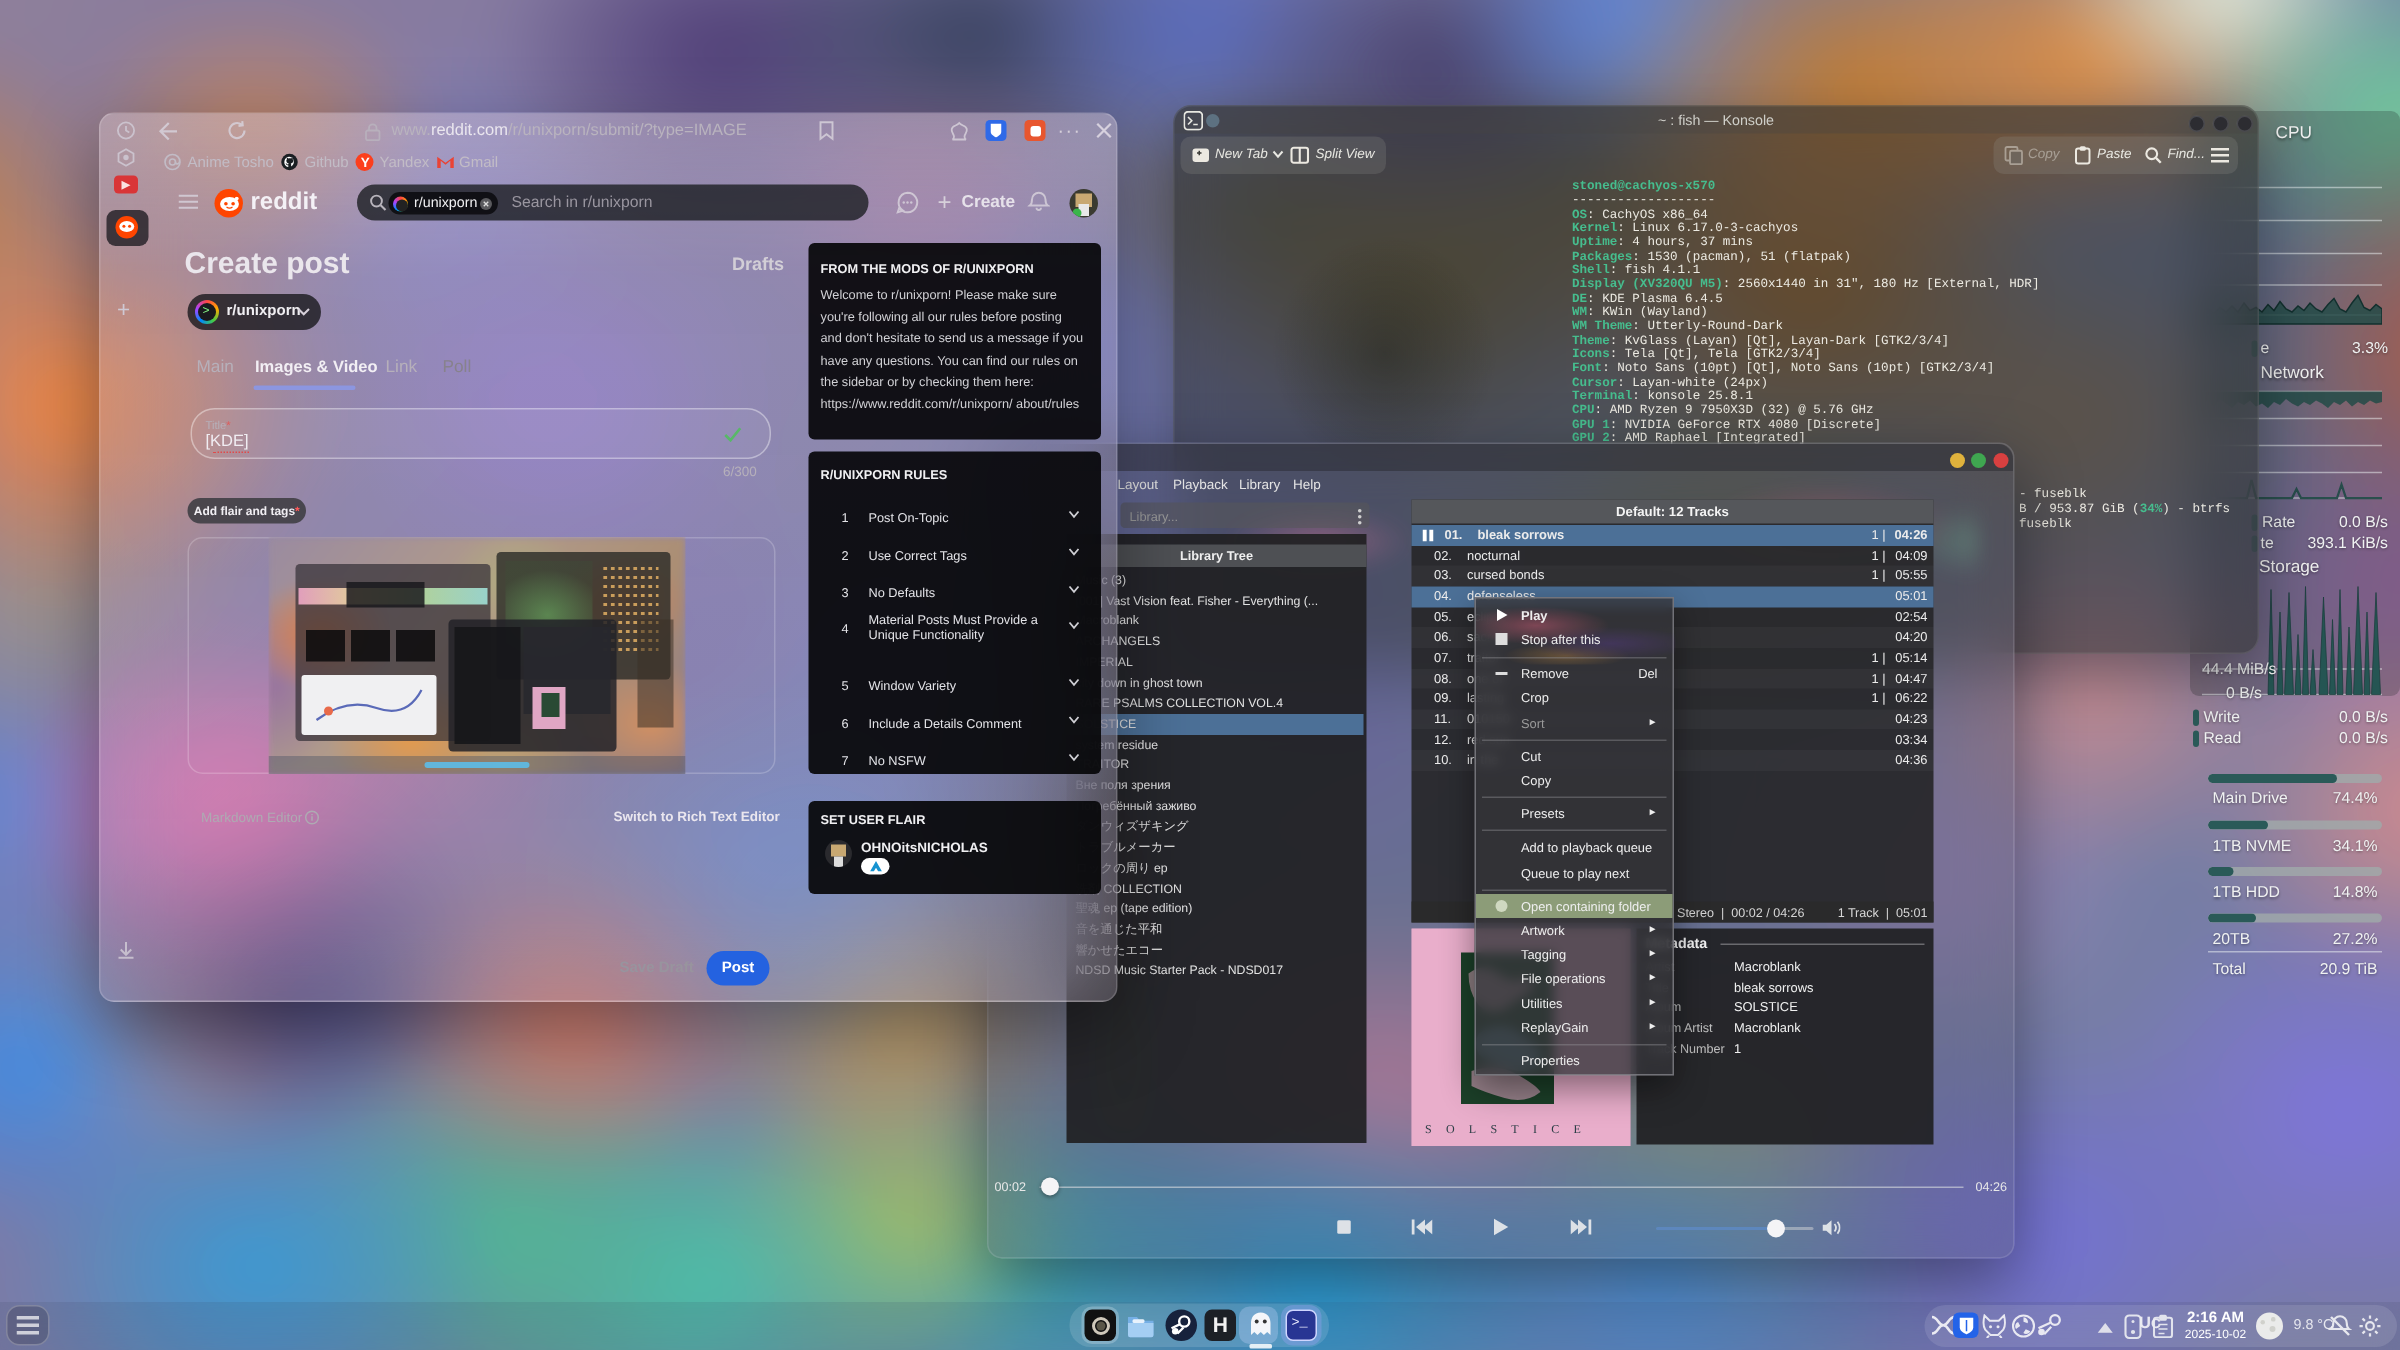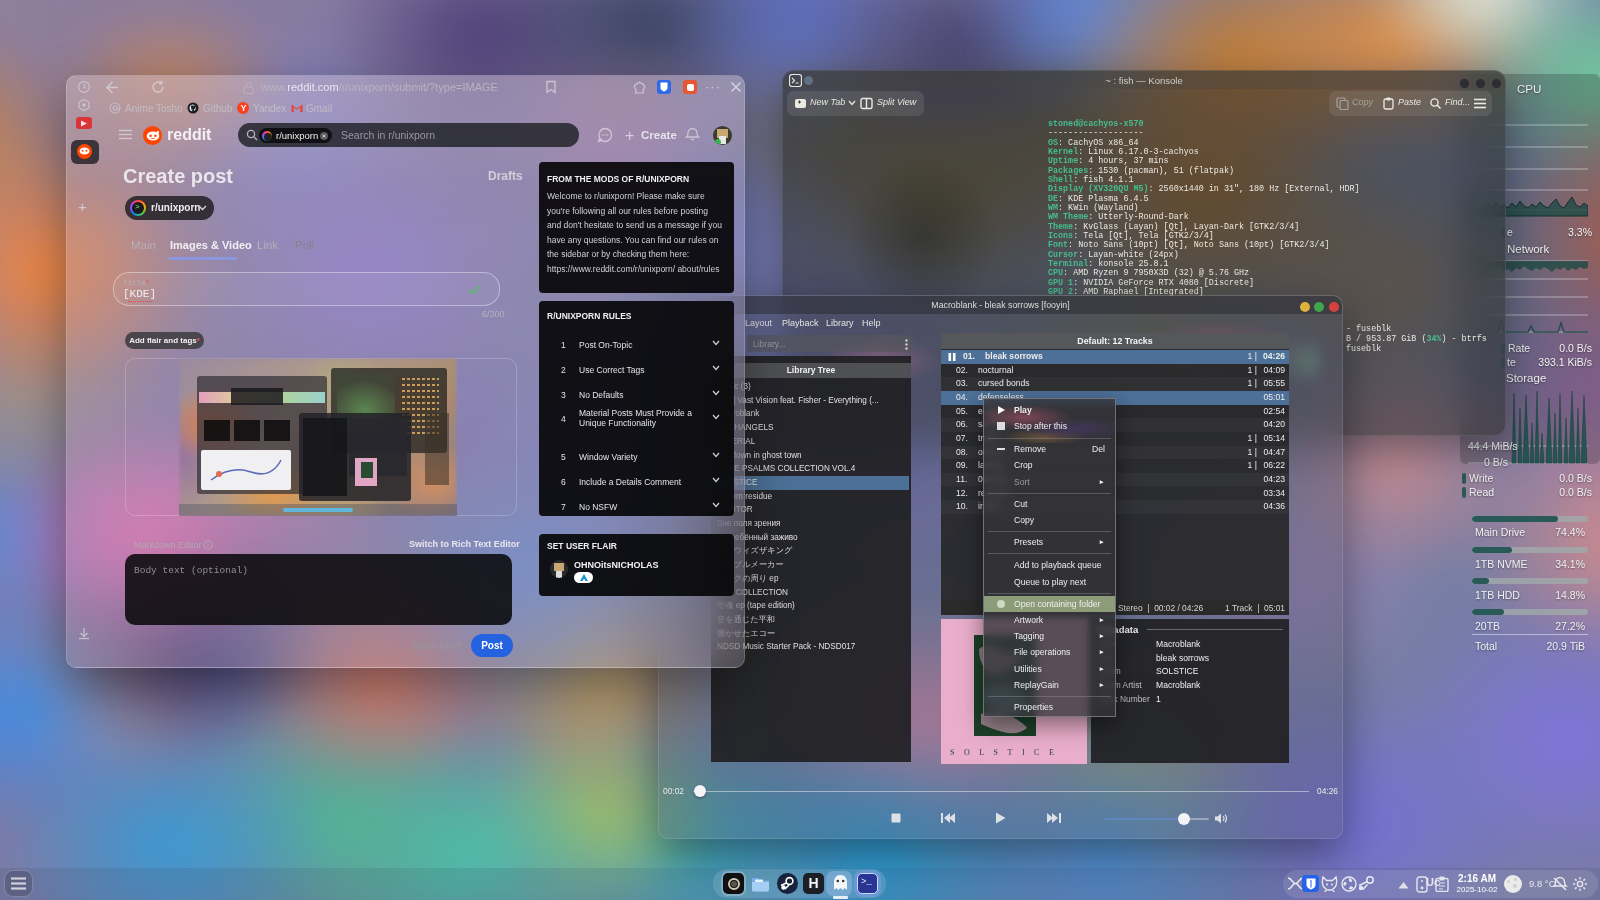--- a/index.html
+++ b/index.html
@@ -136,21 +136,21 @@
 #burl { position:absolute; left:194px; top:5px; font-size:11px; color:#b9b3be; }
 #burl b { color:#eae6ee; font-weight:normal; }
 .bmk { position:absolute; top:27px; font-size:10px; color:#c2bcc6; }
 #rsearch { position:absolute; left:171px; top:47px; width:341px; height:24px; border-radius:12px; background:rgba(28,30,34,.8); }
 #rchip { position:absolute; left:21px; top:5px; height:15px; width:73px; border-radius:8px; background:rgba(8,8,10,.8); color:#f0f0f2; font-size:9.5px; }
 #rsearch .ph { position:absolute; left:103px; top:6px; font-size:10.5px; color:#9a96a0; }
 #bh1 { position:absolute; left:56px; top:89px; font-size:20px; font-weight:bold; color:#eae6ec; }
 #drafts { position:absolute; left:421px; top:93px; font-size:12px; font-weight:bold; color:#d2ced6; }
 #cpill { position:absolute; left:58px; top:120px; width:89px; height:24px; border-radius:12px; background:rgba(22,22,26,.78); }
 .rtab { position:absolute; top:163px; font-size:11.5px; color:#b6b0ba; }
-#titlefield { position:absolute; left:46px; top:196px; width:387px; height:34px; border-radius:16px; border:1px solid rgba(255,255,255,.38); background:rgba(255,255,255,.05);font-family:Liberation Mono, monospace; }
+#titlefield { position:absolute; left:60px; top:196px; width:387px; height:34px; border-radius:16px; border:1px solid rgba(255,255,255,.38); background:rgba(255,255,255,.05); }
 #flairbtn { position:absolute; left:58px; top:256px; width:79px; height:17px; border-radius:9px; background:rgba(66,64,70,.92); color:#f0eef2; font-size:8px; font-weight:bold; text-align:center; line-height:17px; }
 #prevbox { position:absolute; left:58px; top:282px; width:392px; height:158px; border-radius:10px; border:1px solid rgba(255,255,255,.2); }
 #thumb { position:absolute; left:112px; top:282px; width:278px; height:158px; overflow:hidden; }
 #mdbox { position:absolute; left:58px; top:478px; width:387px; height:71px; border-radius:10px; background:rgba(10,10,13,.88); }
 #postbtn { position:absolute; left:404px; top:558px; width:42px; height:23px; border-radius:12px; background:#2462e0; color:#fff; font-size:10px; font-weight:bold; text-align:center; line-height:23px; }
 .blackbox { position:absolute; left:472px; width:195px; background:rgba(8,8,10,.93); border-radius:4px; color:#c9c9cd; }
 .blackbox .bt { position:absolute; left:8px; top:12px; font-size:8.5px; font-weight:bold; color:#f0f0f2; }
 .rrule { position:absolute; left:0; right:0; height:25px; font-size:8.5px; color:#e4e4e8; }
 .rrule .no { position:absolute; left:22px; top:8px; }
 .rrule .rt { position:absolute; left:40px; top:8px; }
@@ -325,21 +325,20 @@
 fuseblk</div>
   </div>
   <div id="player" class="abs">
     <div class="abs" style="left:40px; top:20px; width:620px; height:440px; opacity:.5; filter:blur(6px); background:
       radial-gradient(90px 30px at 180px 45px, rgba(235,120,160,.8), rgba(235,120,160,0) 70%),
       radial-gradient(120px 40px at 520px 35px, rgba(220,90,120,.75), rgba(220,90,120,0) 70%),
       radial-gradient(70px 35px at 620px 45px, rgba(120,200,160,.6), rgba(120,200,160,0) 70%),
       radial-gradient(40px 120px at 42px 290px, rgba(200,80,140,.55), rgba(200,80,140,0) 70%),
       radial-gradient(30px 100px at 50px 390px, rgba(90,200,120,.5), rgba(90,200,120,0) 70%);"></div>
     <div class="titlebar"></div>
-    <div class="title">Macroblank - bleak sorrows [fooyin]</div>
     <div id="pdots">
         <i style="left:641px; background:#e0b23c;"></i>
         <i style="left:655px; background:#3fa650;"></i>
         <i style="left:670px; background:#d84040;"></i>
       </div>
     <div id="pmenu">
         <span style="left:86px;">Layout</span>
         <span style="left:123px;">Playback</span>
         <span style="left:167px;">Library</span>
         <span style="left:203px;">Help</span>
@@ -772,23 +771,20 @@
       <div style="position:absolute; left:246px; top:55px; width:24px; height:72px; background:rgba(60,50,38,.55);"></div>
       <div style="position:absolute; left:0px; top:146px; width:278px; height:12px; background:rgba(70,80,100,.4);"></div>
       <div style="position:absolute; left:104px; top:150px; width:70px; height:4px; background:rgba(95,185,225,.95); border-radius:2px;"></div>
     </div>
     <span class="abs" style="left:67px; top:464px; font-size:9px; color:#aeaab2;">Markdown Editor</span>
     <svg class="abs" style="left:136px; top:464px;" width="10" height="10" viewBox="0 0 10 10">
         <circle cx="5" cy="5" r="4.2" fill="none" stroke="#aeaab2" stroke-width="1"></circle>
         <path d="M5 4.2 v3 M5 2.6 v.9" stroke="#aeaab2" stroke-width="1"></path>
       </svg>
     <span class="abs" style="left:342px; top:463px; font-size:9px; font-weight:bold; color:#eae6ee;">Switch to Rich Text Editor</span>
-    <div id="mdbox">
-        <span style="position:absolute; left:9px; top:11px; font-family:'Liberation Mono',monospace; font-size:9.5px; color:#8e8e94;">Body text (optional)</span>
-      </div>
     <span class="abs" style="left:346px; top:564px; font-size:10px; font-weight:bold; color:#98949e;">Save Draft</span>
     <div id="postbtn">Post</div>
 
     <div class="blackbox" style="top:86px; height:131px;">
       <div class="bt">FROM THE MODS OF R/UNIXPORN</div>
       <div style="position:absolute; left:8px; top:27px; width:177px; font-size:8.5px; line-height:14.6px; color:#d2d2d6;">Welcome to r/unixporn! Please make sure you're following all our rules before posting and don't hesitate to send us a message if you have any questions. You can find our rules on the sidebar or by checking them here: https://www.reddit.com/r/unixporn/ about/rules</div>
     </div>
     <div class="blackbox" style="top:225px; height:215px;">
       <div class="bt" style="top:10px;">R/UNIXPORN RULES</div>
       <div class="rrule" style="top:31px;">

